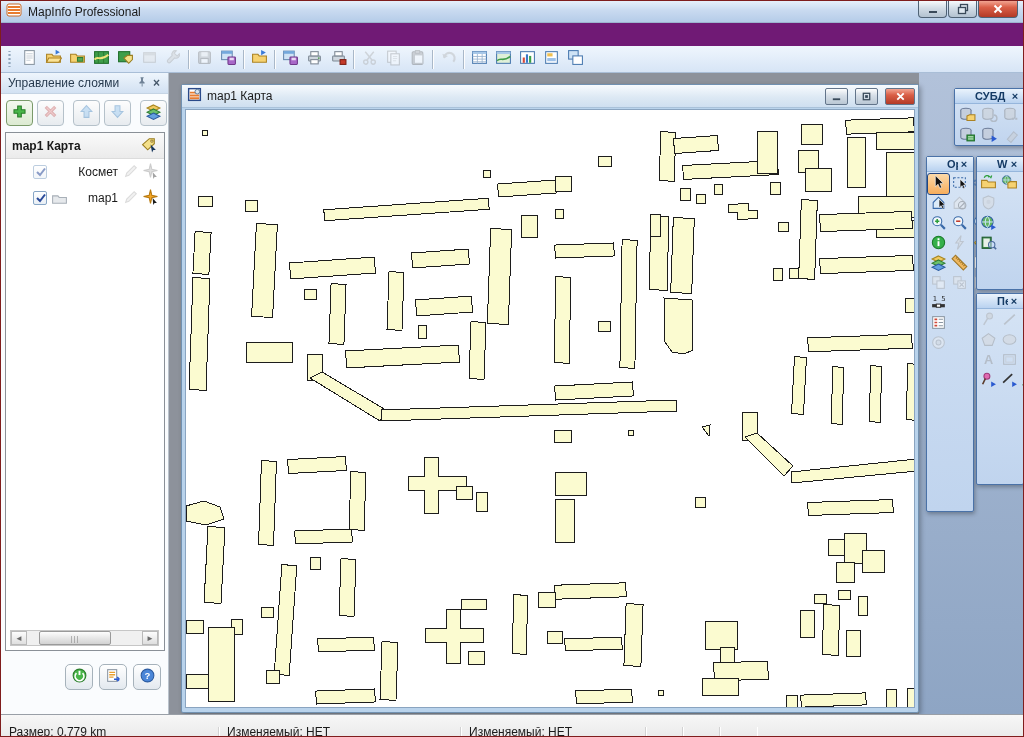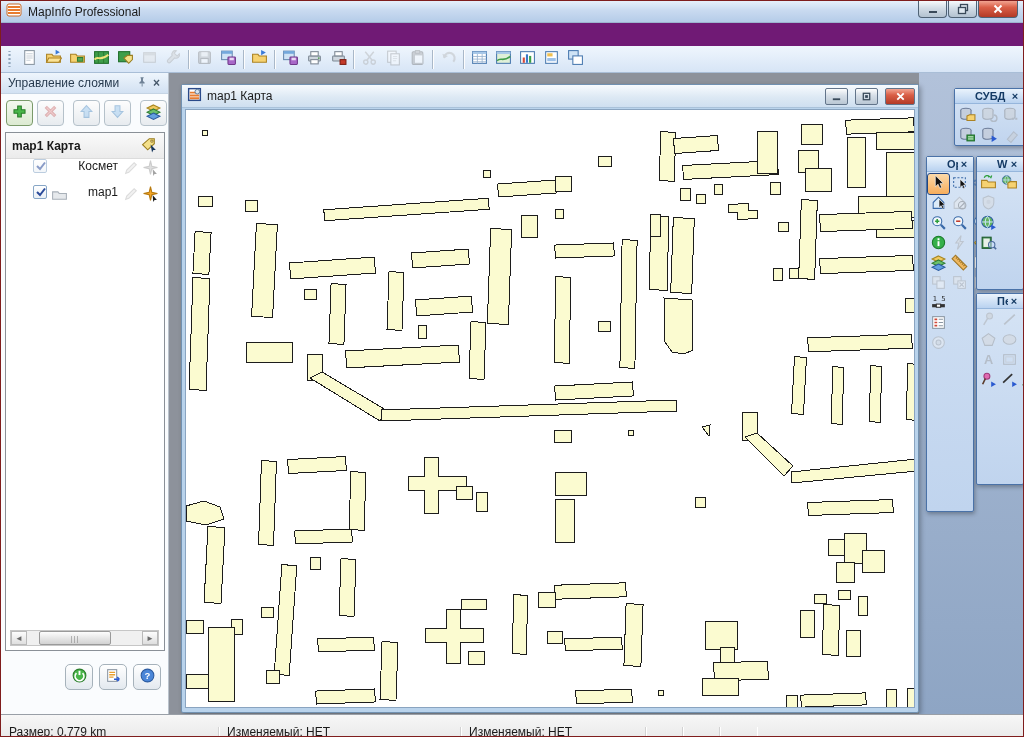--- a/index.html
+++ b/index.html
@@ -44,21 +44,21 @@
   .lp-tools{display:flex;gap:4px;padding:6px 0 6px 5px;overflow:hidden;width:168px;}
   .lp-btn{width:27px;height:26px;flex:none;border:1px solid #b5c1ca;border-radius:4px;
     background:linear-gradient(#fdfdfd,#e7ebef);display:flex;align-items:center;justify-content:center;}
   .lp-btn.pressed{border-color:#7a9a6a;background:linear-gradient(#f3f8ee,#dcead2);}
   .lp-btn.gap{margin-left:5px;}
   .lp-btn.disabled svg{opacity:.5;}
   .treebox{position:absolute;left:4px;right:3px;top:59px;bottom:63px;background:#fff;border:1px solid #8a9097;}
   .tree-header{height:26px;background:linear-gradient(#fafafa,#ebebeb);border-bottom:1px solid #dcdcdc;
     display:flex;align-items:center;padding:0 6px;font-weight:bold;}
   .tree-header .th-label{flex:1;}
-  .tree-row{height:26px;display:flex;padding:0 5px;}
+  .tree-row{height:26px;display:flex;align-items:center;padding:0 5px;}
   .cb{width:14px;height:14px;margin-left:22px;flex:none;border:1px solid #87a6c6;border-radius:2px;
     background:linear-gradient(#fff,#e9eff5);position:relative;}
   .cb.dim{opacity:.55;}
   .cb svg{position:absolute;left:0;top:-1px;}
   .row-slot{width:26px;height:18px;flex:none;margin-left:4px;display:flex;align-items:center;}
   .row-label{flex:1;text-align:right;padding-right:5px;overflow:hidden;white-space:nowrap;}
   .row-icons{display:flex;gap:2px;flex:none;}
   .row-icons .ric.disabled svg{filter:grayscale(1) opacity(.4);}
   .hscroll{position:absolute;left:9px;right:9px;bottom:68px;height:16px;border:1px solid #c6c6c6;
     background:#f0f0f0;display:flex;align-items:stretch;}

